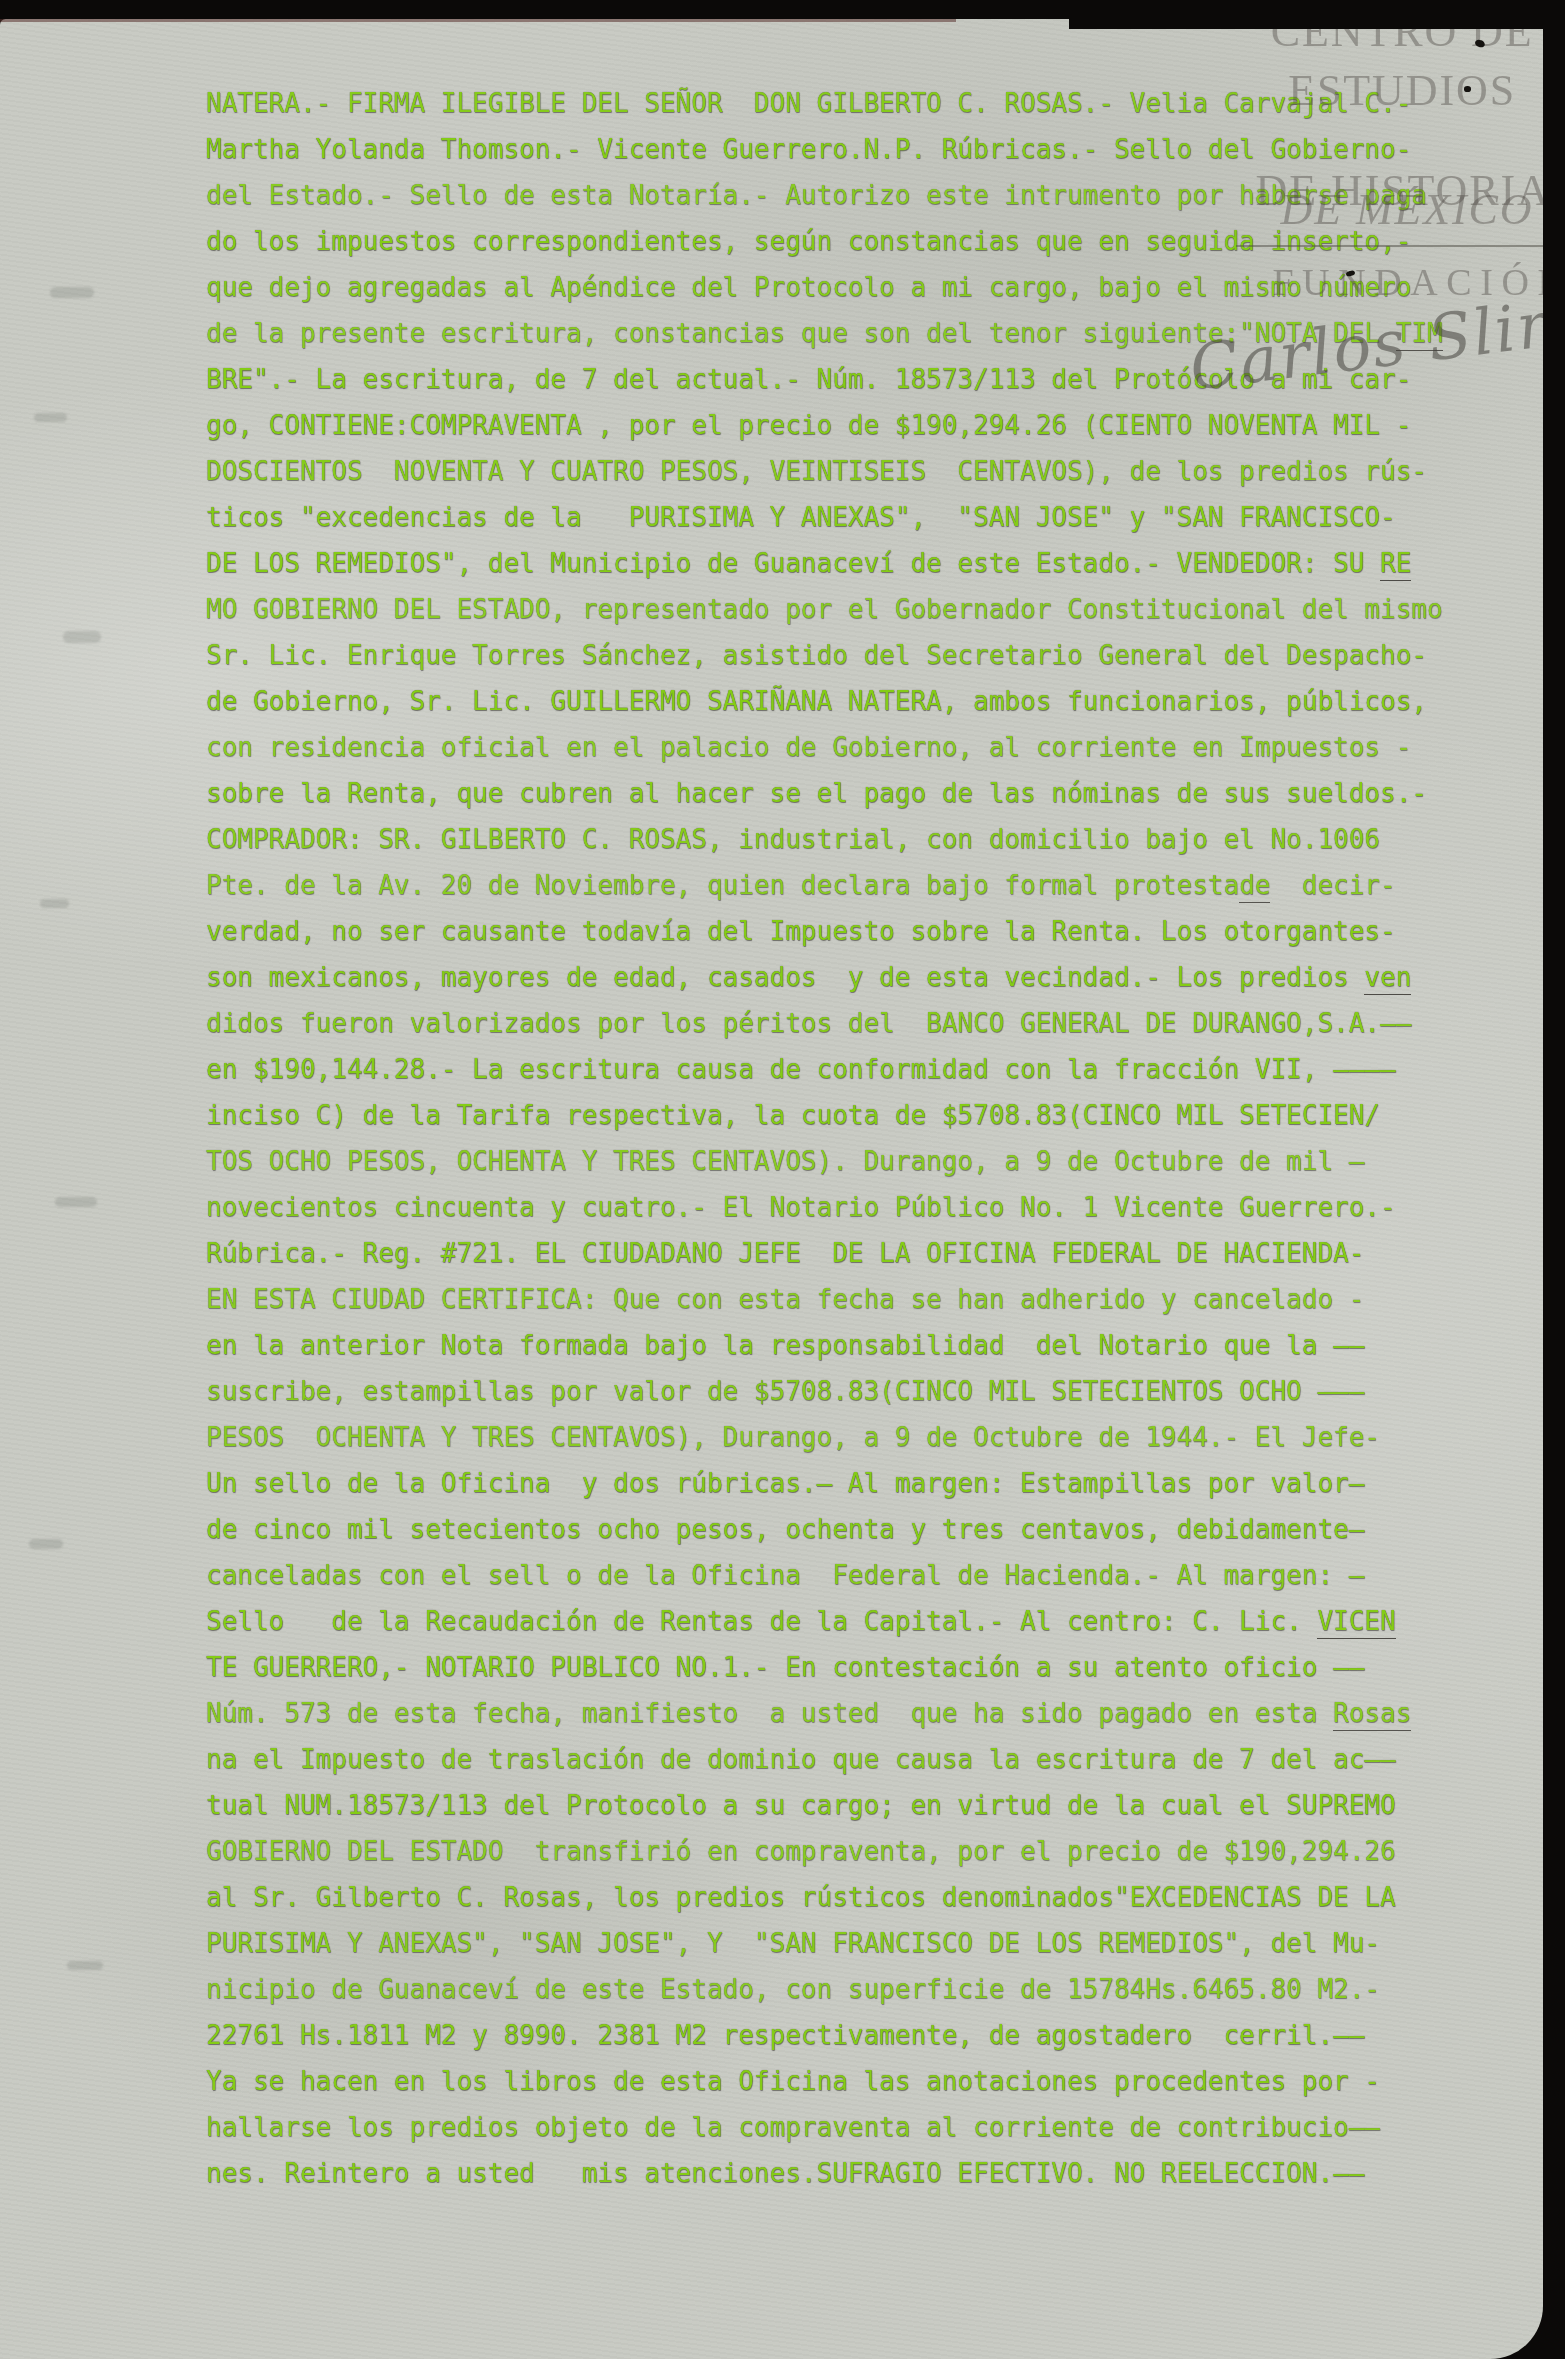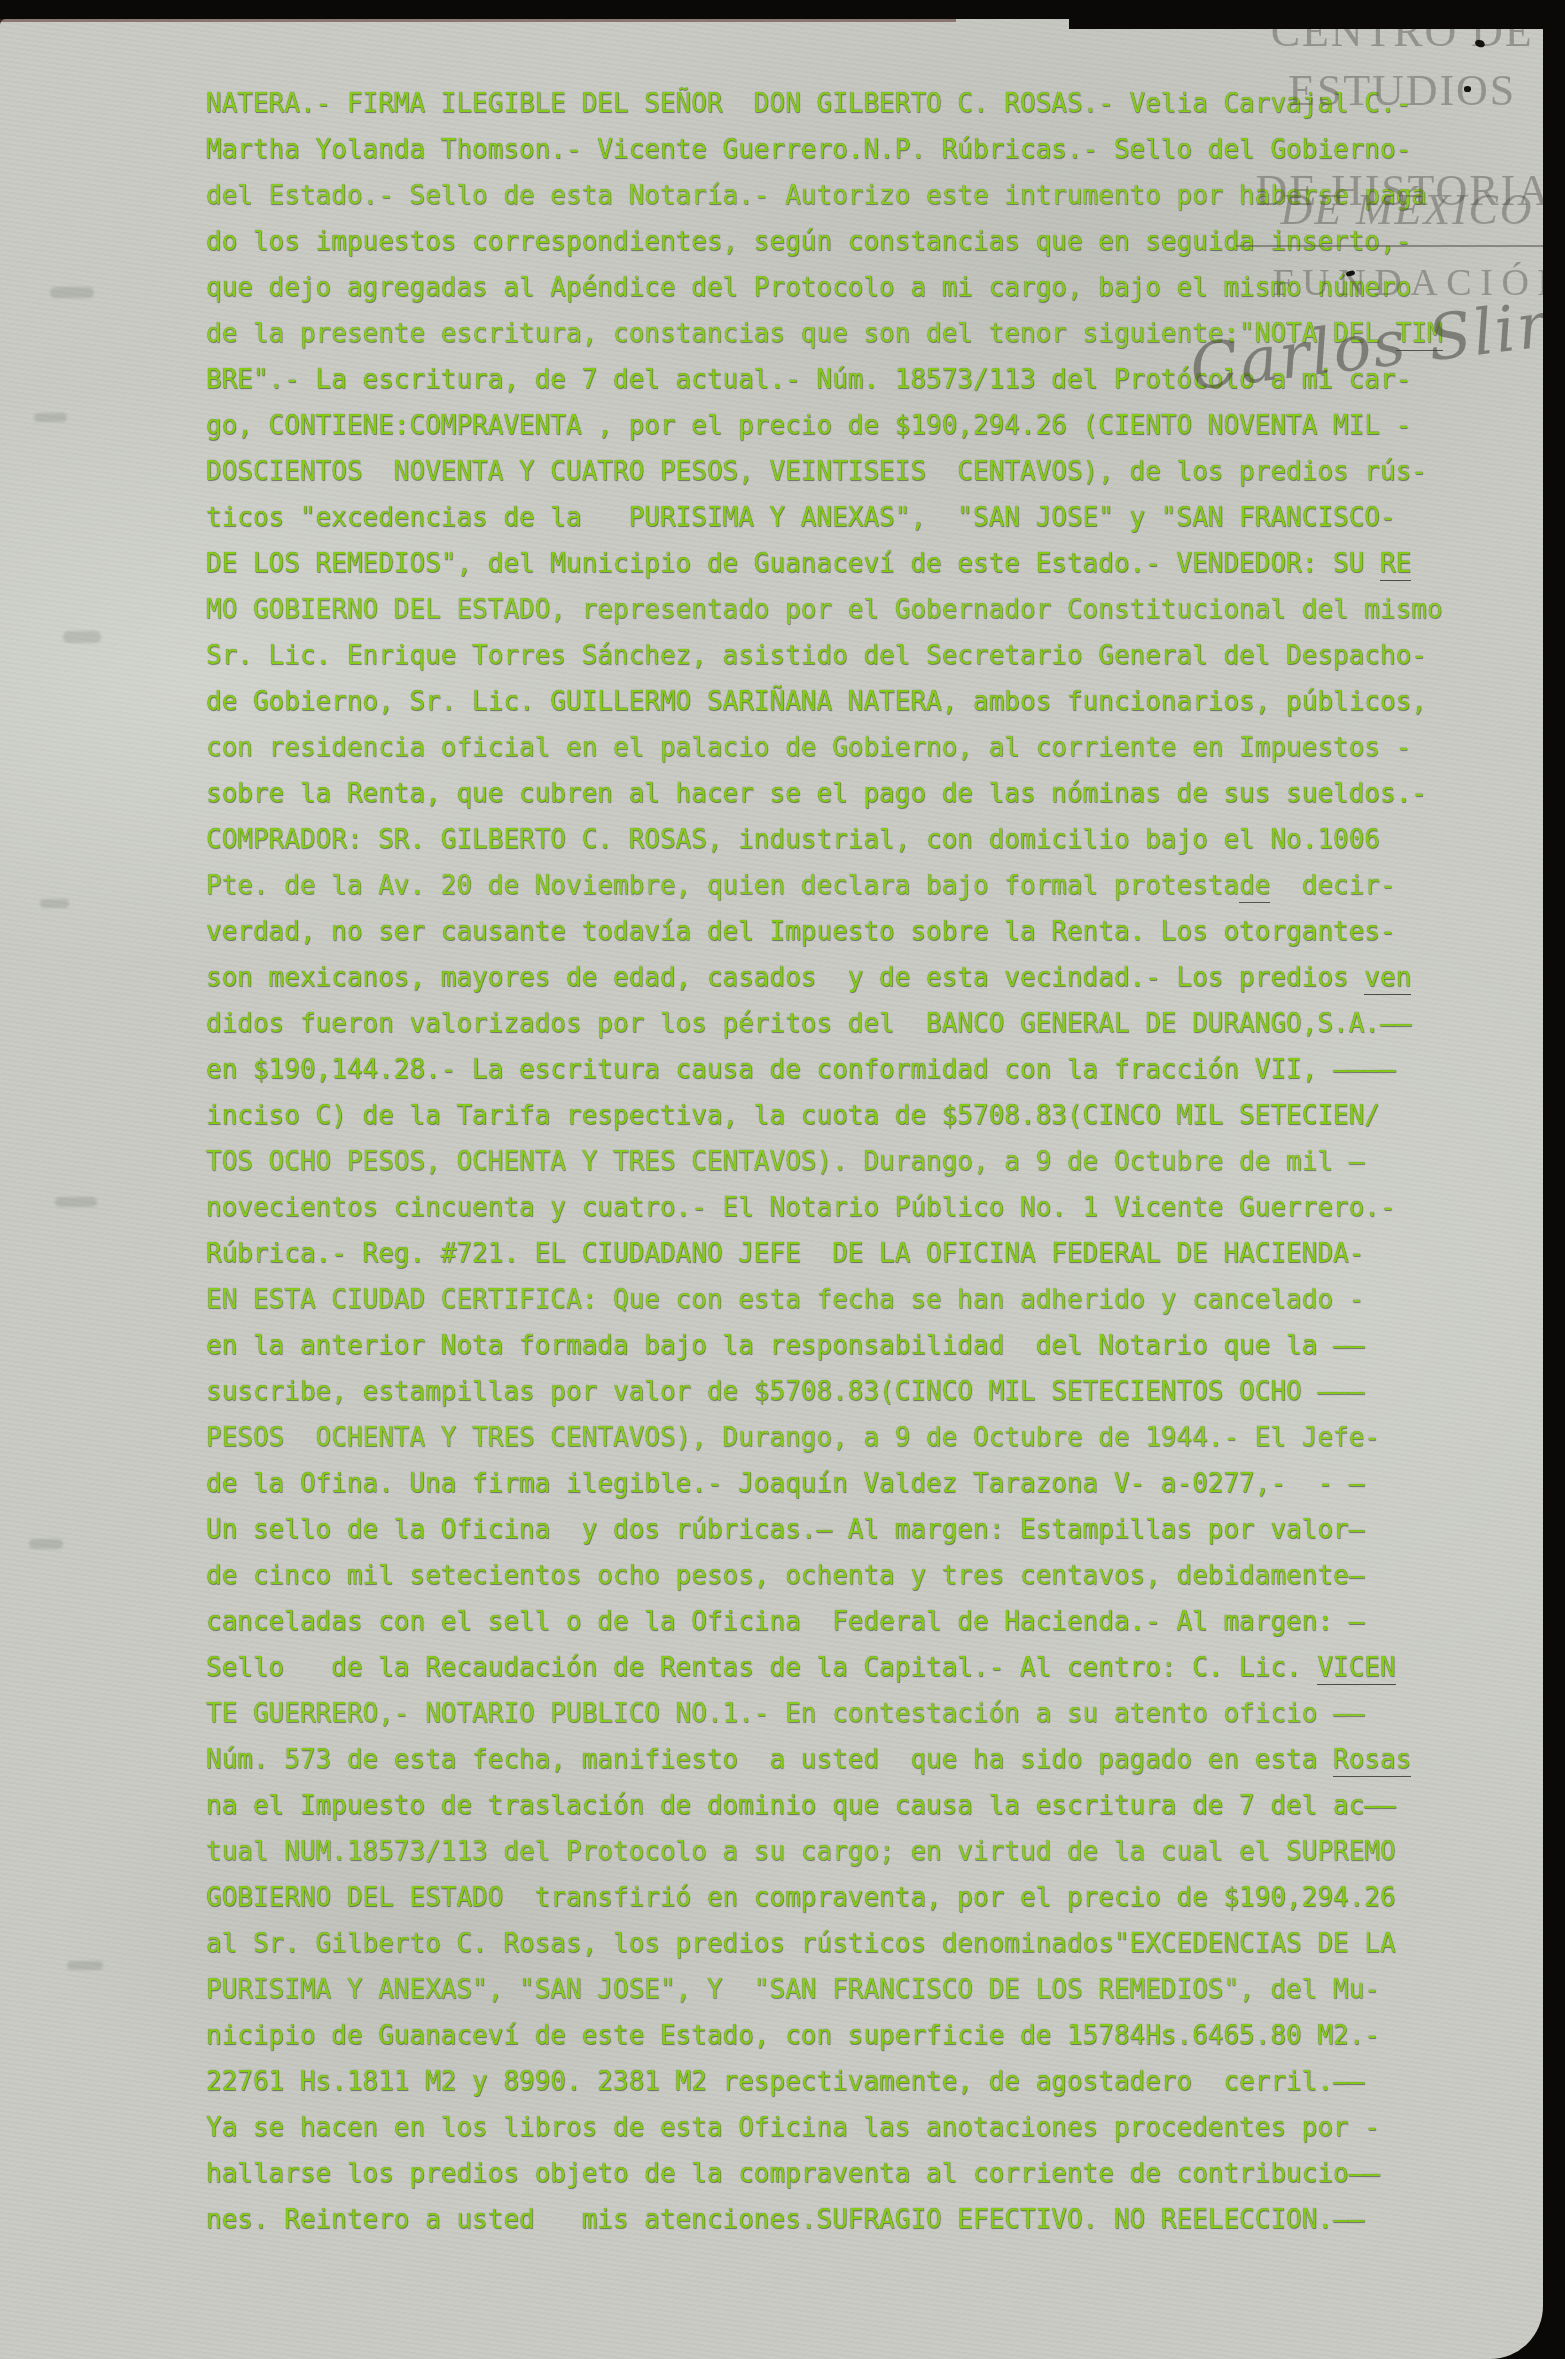--- a/index.html
+++ b/index.html
@@ -109,21 +109,20 @@
       <div class="line">didos fueron valorizados por los péritos del  BANCO GENERAL DE DURANGO,S.A.——</div>
       <div class="line">en $190,144.28.- La escritura causa de conformidad con la fracción VII, ————</div>
       <div class="line">inciso C) de la Tarifa respectiva, la cuota de $5708.83(CINCO MIL SETECIEN/</div>
       <div class="line">TOS OCHO PESOS, OCHENTA Y TRES CENTAVOS). Durango, a 9 de Octubre de mil —</div>
       <div class="line">novecientos cincuenta y cuatro.- El Notario Público No. 1 Vicente Guerrero.-</div>
       <div class="line">Rúbrica.- Reg. #721. EL CIUDADANO JEFE  DE LA OFICINA FEDERAL DE HACIENDA-</div>
       <div class="line">EN ESTA CIUDAD CERTIFICA: Que con esta fecha se han adherido y cancelado -</div>
       <div class="line">en la anterior Nota formada bajo la responsabilidad  del Notario que la ——</div>
       <div class="line">suscribe, estampillas por valor de $5708.83(CINCO MIL SETECIENTOS OCHO ———</div>
       <div class="line">PESOS  OCHENTA Y TRES CENTAVOS), Durango, a 9 de Octubre de 1944.- El Jefe-</div>
-      <div class="line">de la Ofina. Una firma ilegible.- Joaquín Valdez Tarazona V- a-0277,-  - —</div>
       <div class="line">Un sello de la Oficina  y dos rúbricas.— Al margen: Estampillas por valor—</div>
       <div class="line">de cinco mil setecientos ocho pesos, ochenta y tres centavos, debidamente—</div>
       <div class="line">canceladas con el sell o de la Oficina  Federal de Hacienda.- Al margen: —</div>
       <div class="line">Sello   de la Recaudación de Rentas de la Capital.- Al centro: C. Lic. <span class="underline">VICEN</span></div>
       <div class="line">TE GUERRERO,- NOTARIO PUBLICO NO.1.- En contestación a su atento oficio ——</div>
       <div class="line">Núm. 573 de esta fecha, manifiesto  a usted  que ha sido pagado en esta <span class="underline">Rosas</span></div>
       <div class="line">na el Impuesto de traslación de dominio que causa la escritura de 7 del ac——</div>
       <div class="line">tual NUM.18573/113 del Protocolo a su cargo; en virtud de la cual el SUPREMO</div>
       <div class="line">GOBIERNO DEL ESTADO  transfirió en compraventa, por el precio de $190,294.26</div>
       <div class="line">al Sr. Gilberto C. Rosas, los predios rústicos denominados"EXCEDENCIAS DE LA</div>

